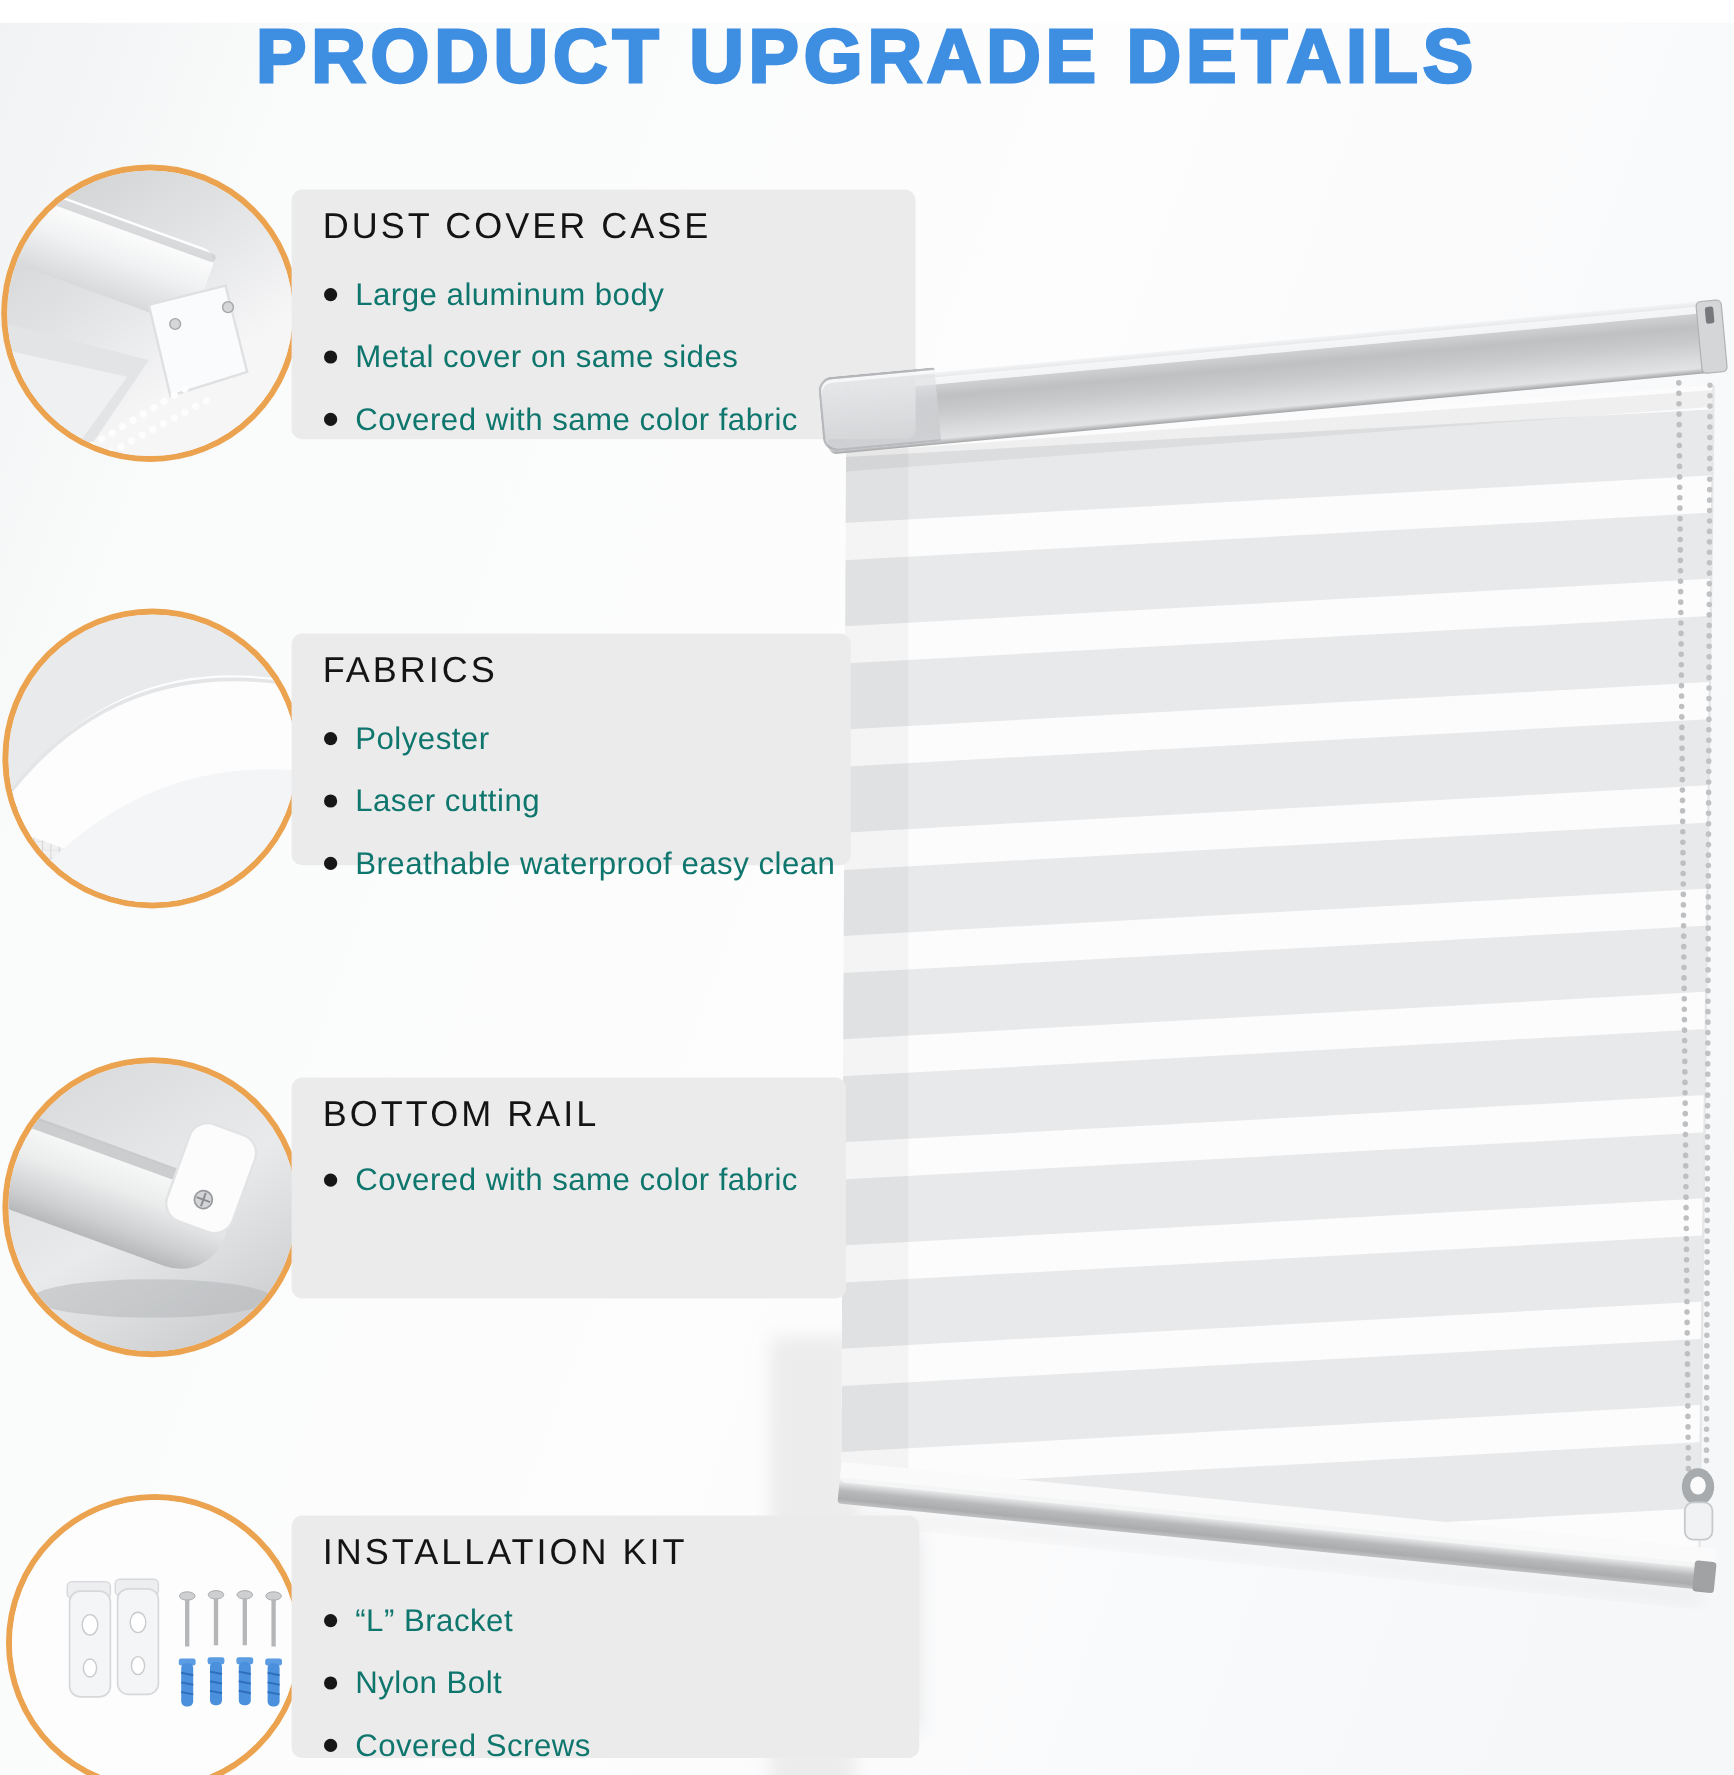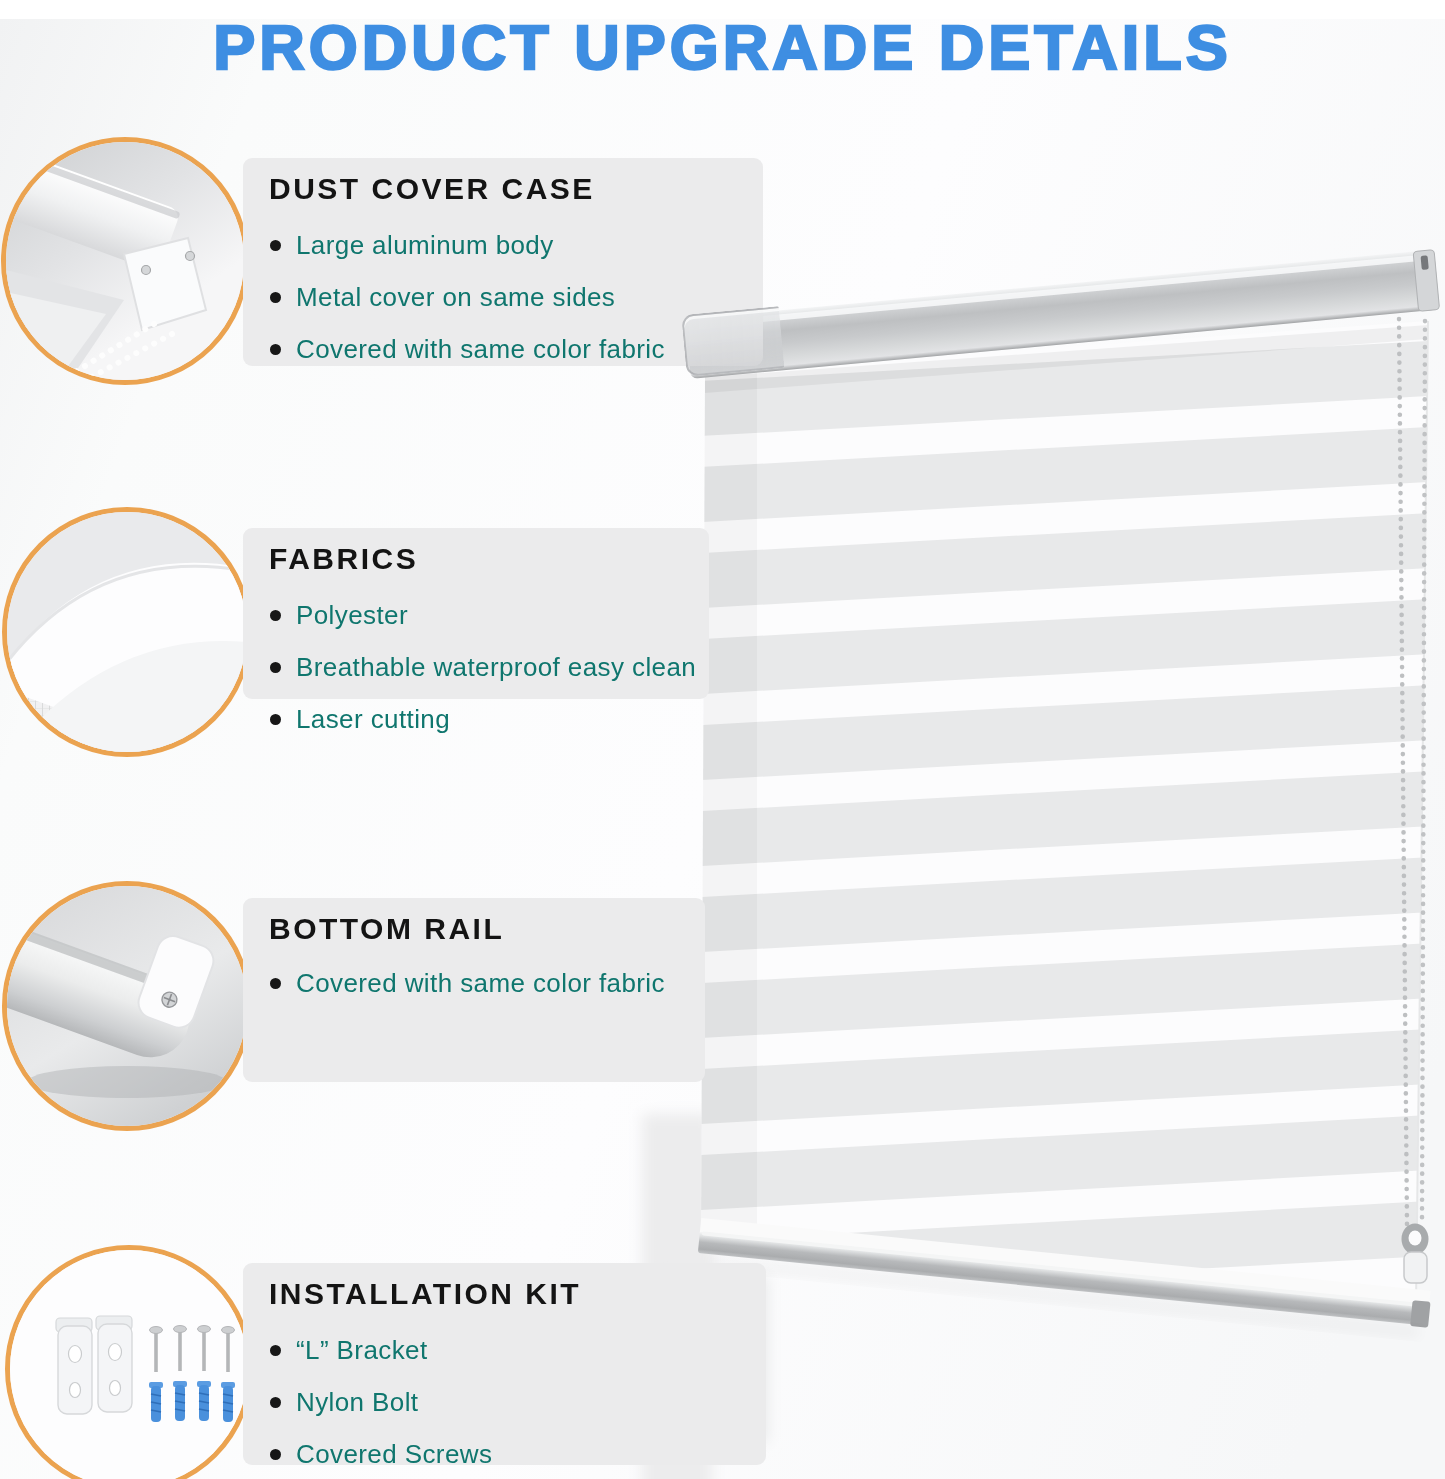--- a/index.html
+++ b/index.html
@@ -23,30 +23,30 @@
   }
   
   .panel{
     position:absolute;
     background:#ebebec;
     border-radius:9px;
     z-index:2;
   }
   .panel h2{
     margin:0;padding:13px 0 0 26px;
-    font-size:30px;line-height:36px;font-weight:bold;
+    font-size:30px;line-height:36px;font-weight:normal;
     letter-spacing:2.5px;color:#141414;white-space:nowrap;
   }
   .bullets{margin-top:12px;}
   .bullet-row{display:flex;align-items:center;height:52px;padding-left:27px;white-space:nowrap;}
   .panel-3 .bullet-row{height:49px;}
   .dot{width:11px;height:11px;border-radius:50%;background:#171717;flex:0 0 11px;margin-right:15px;}
   .bullet-text{font-size:26px;color:#0f766e;letter-spacing:0.4px;}
   #panel-1{left:243px;top:139px;width:520px;height:208px;}
-  #panel-2{left:243px;top:509px;width:466px;height:171px;}
+  #panel-2{left:243px;top:509px;width:466px;height:193px;}
   #panel-3{left:243px;top:879px;width:462px;height:184px;}
   #panel-4{left:243px;top:1244px;width:523px;height:202px;}
   
   .circle{
     position:absolute;
     border-radius:50%;
     border:5px solid #eba350;
     overflow:hidden;
     background:#f4f4f5;
     z-index:2;
@@ -221,25 +221,25 @@
   </div>
   <div class="panel" id="panel-2">
     <h2>FABRICS</h2>
     <div class="bullets">
       <div class="bullet-row">
           <span class="dot"></span>
           <span class="bullet-text">Polyester</span>
         </div>
       <div class="bullet-row">
           <span class="dot"></span>
+          <span class="bullet-text">Laser cutting</span>
+        </div>
+      <div class="bullet-row">
+          <span class="dot"></span>
           <span class="bullet-text">Breathable waterproof easy clean</span>
-        </div>
-      <div class="bullet-row">
-          <span class="dot"></span>
-          <span class="bullet-text">Laser cutting</span>
         </div>
     </div>
   </div>
 
   <div class="circle" id="circle-3">
     <svg viewBox="0 0 240 240">
       <defs>
         <linearGradient id="c3bg" x1="0" y1="0" x2="0.6" y2="1">
           <stop offset="0" stop-color="#d6d7d9"></stop>
             <stop offset="0.6" stop-color="#e9eaeb"></stop>

